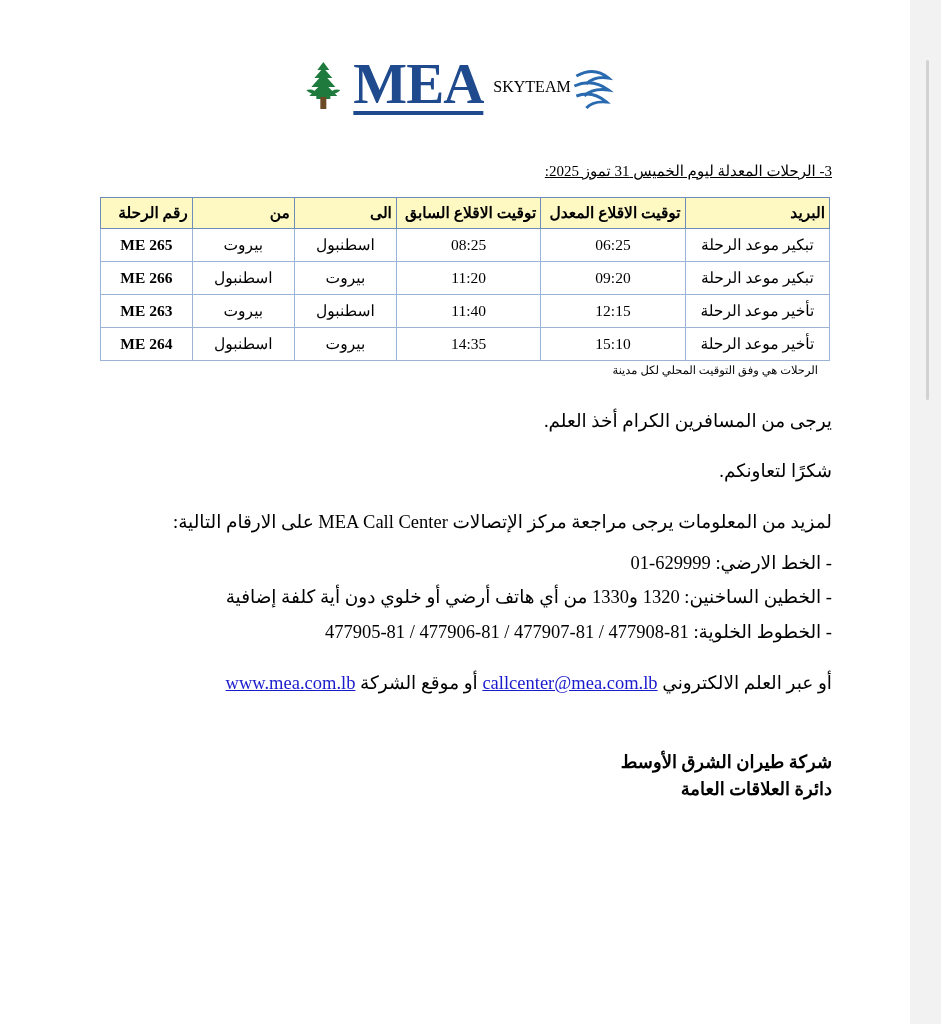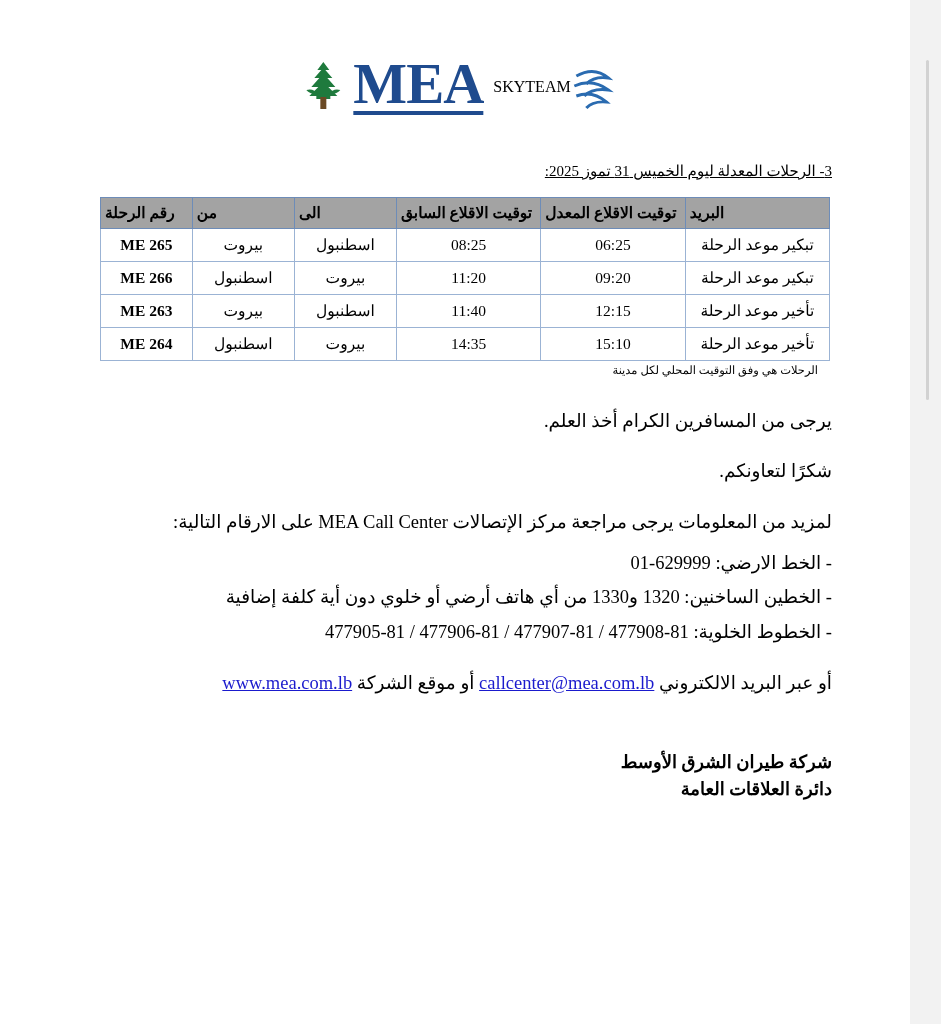--- a/index.html
+++ b/index.html
@@ -106,26 +106,26 @@
 
   table.flights {
     border-collapse: collapse;
     margin: 0 0 0 0;
     width: 730px;
     direction: rtl;
     font-size: 15px;
     margin-right: 2px;
   }
   table.flights th {
-    background: #a3a3a3;
+    background: #fef9c3;
     border: 1px solid #6d8cb8;
     font-weight: bold;
     font-size: 15.5px;
     padding: 6px 4px;
-    text-align: left;
+    text-align: right;
     color: #000;
   }
   table.flights td {
     border: 1px solid #9bb3d4;
     padding: 5px 6px;
     text-align: center;
     font-size: 15.5px;
     background: #ffffff;
     height: 22px;
   }
@@ -280,21 +280,21 @@
 
     <div class="spacer-12"></div>
     <div class="contact-block">
       <p class="body-line">- الخط الارضي: 629999-01</p>
       <p class="body-line">- الخطين الساخنين: 1320 و1330 من أي هاتف أرضي أو خلوي دون أية كلفة إضافية</p>
       <p class="body-line">- الخطوط الخلوية:  81-477908 / 81-477907 / 81-477906 / 81-477905</p>
     </div>
 
     <div class="spacer-16"></div>
     <p class="body-line">
-      <span>أو عبر البريد الالكتروني</span>
+      <span>أو عبر العلم الالكتروني</span>
       <a class="link" href="#">callcenter@mea.com.lb</a>
       <span>أو موقع الشركة</span>
       <a class="link" href="#">www.mea.com.lb</a>
     </p>
 
     <div class="spacer-30"></div>
     <div class="spacer-22"></div>
     <p class="sign">شركة طيران الشرق الأوسط</p>
     <p class="sign">دائرة العلاقات العامة</p>
 

